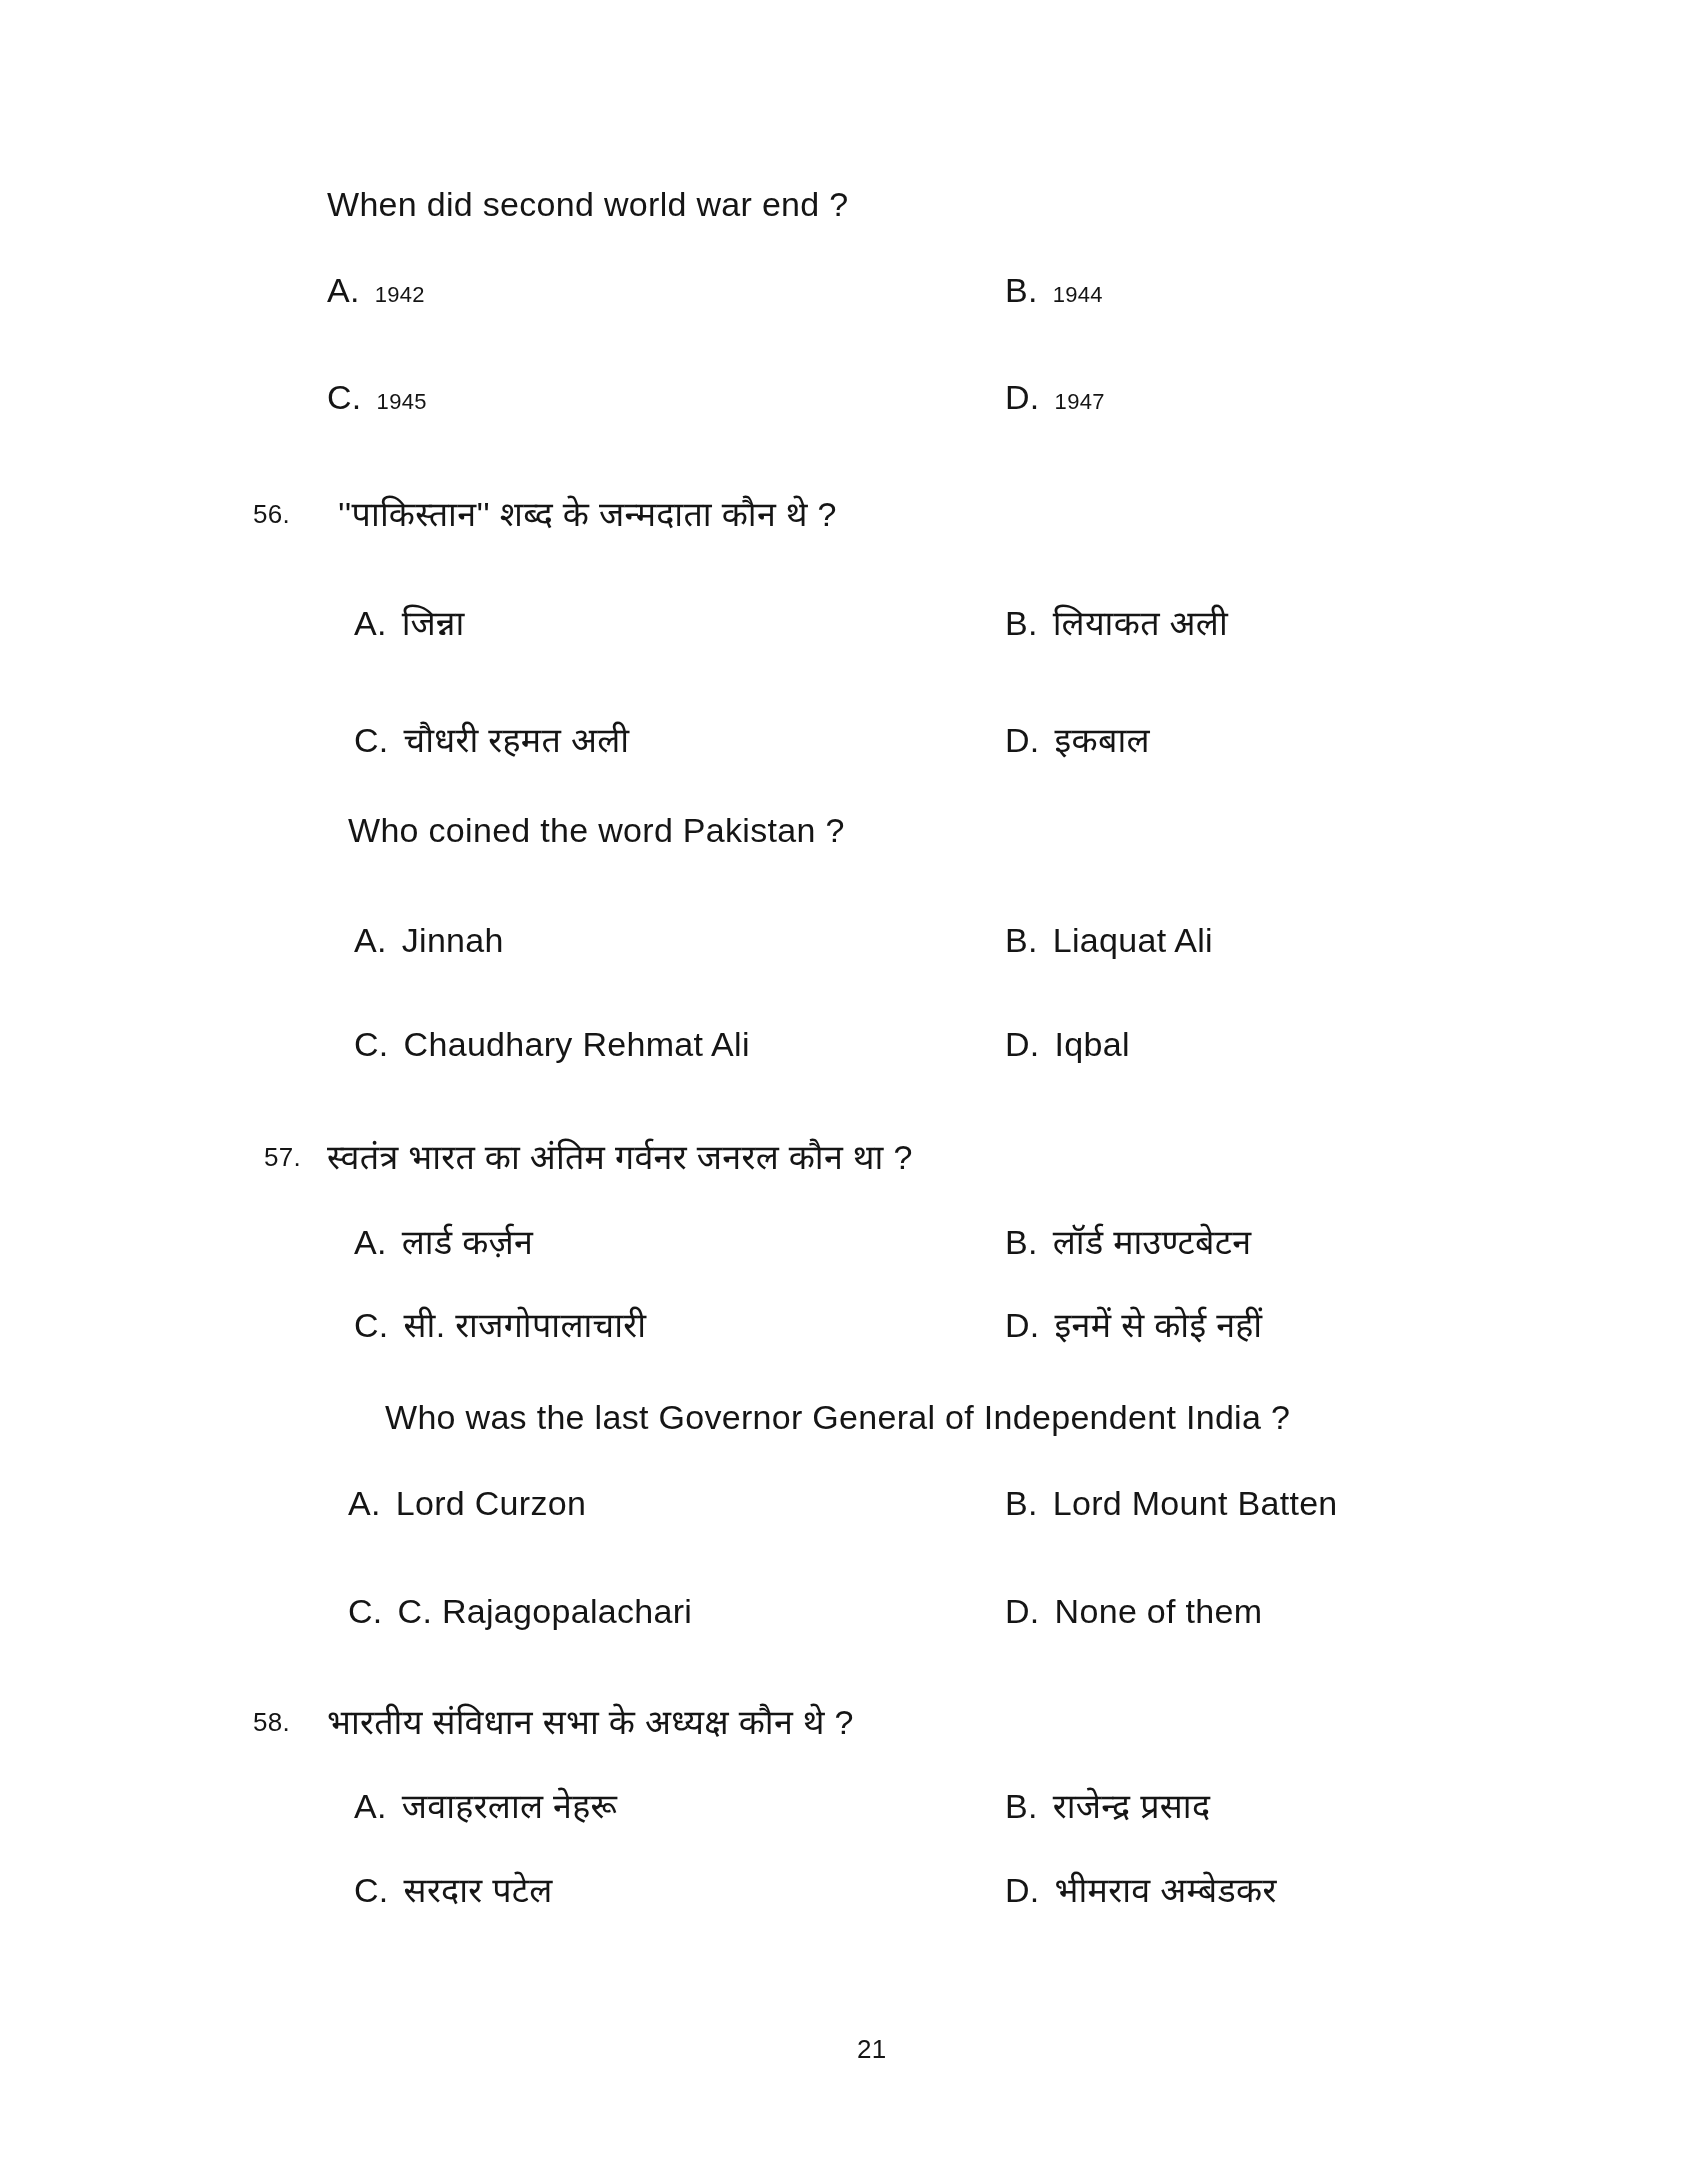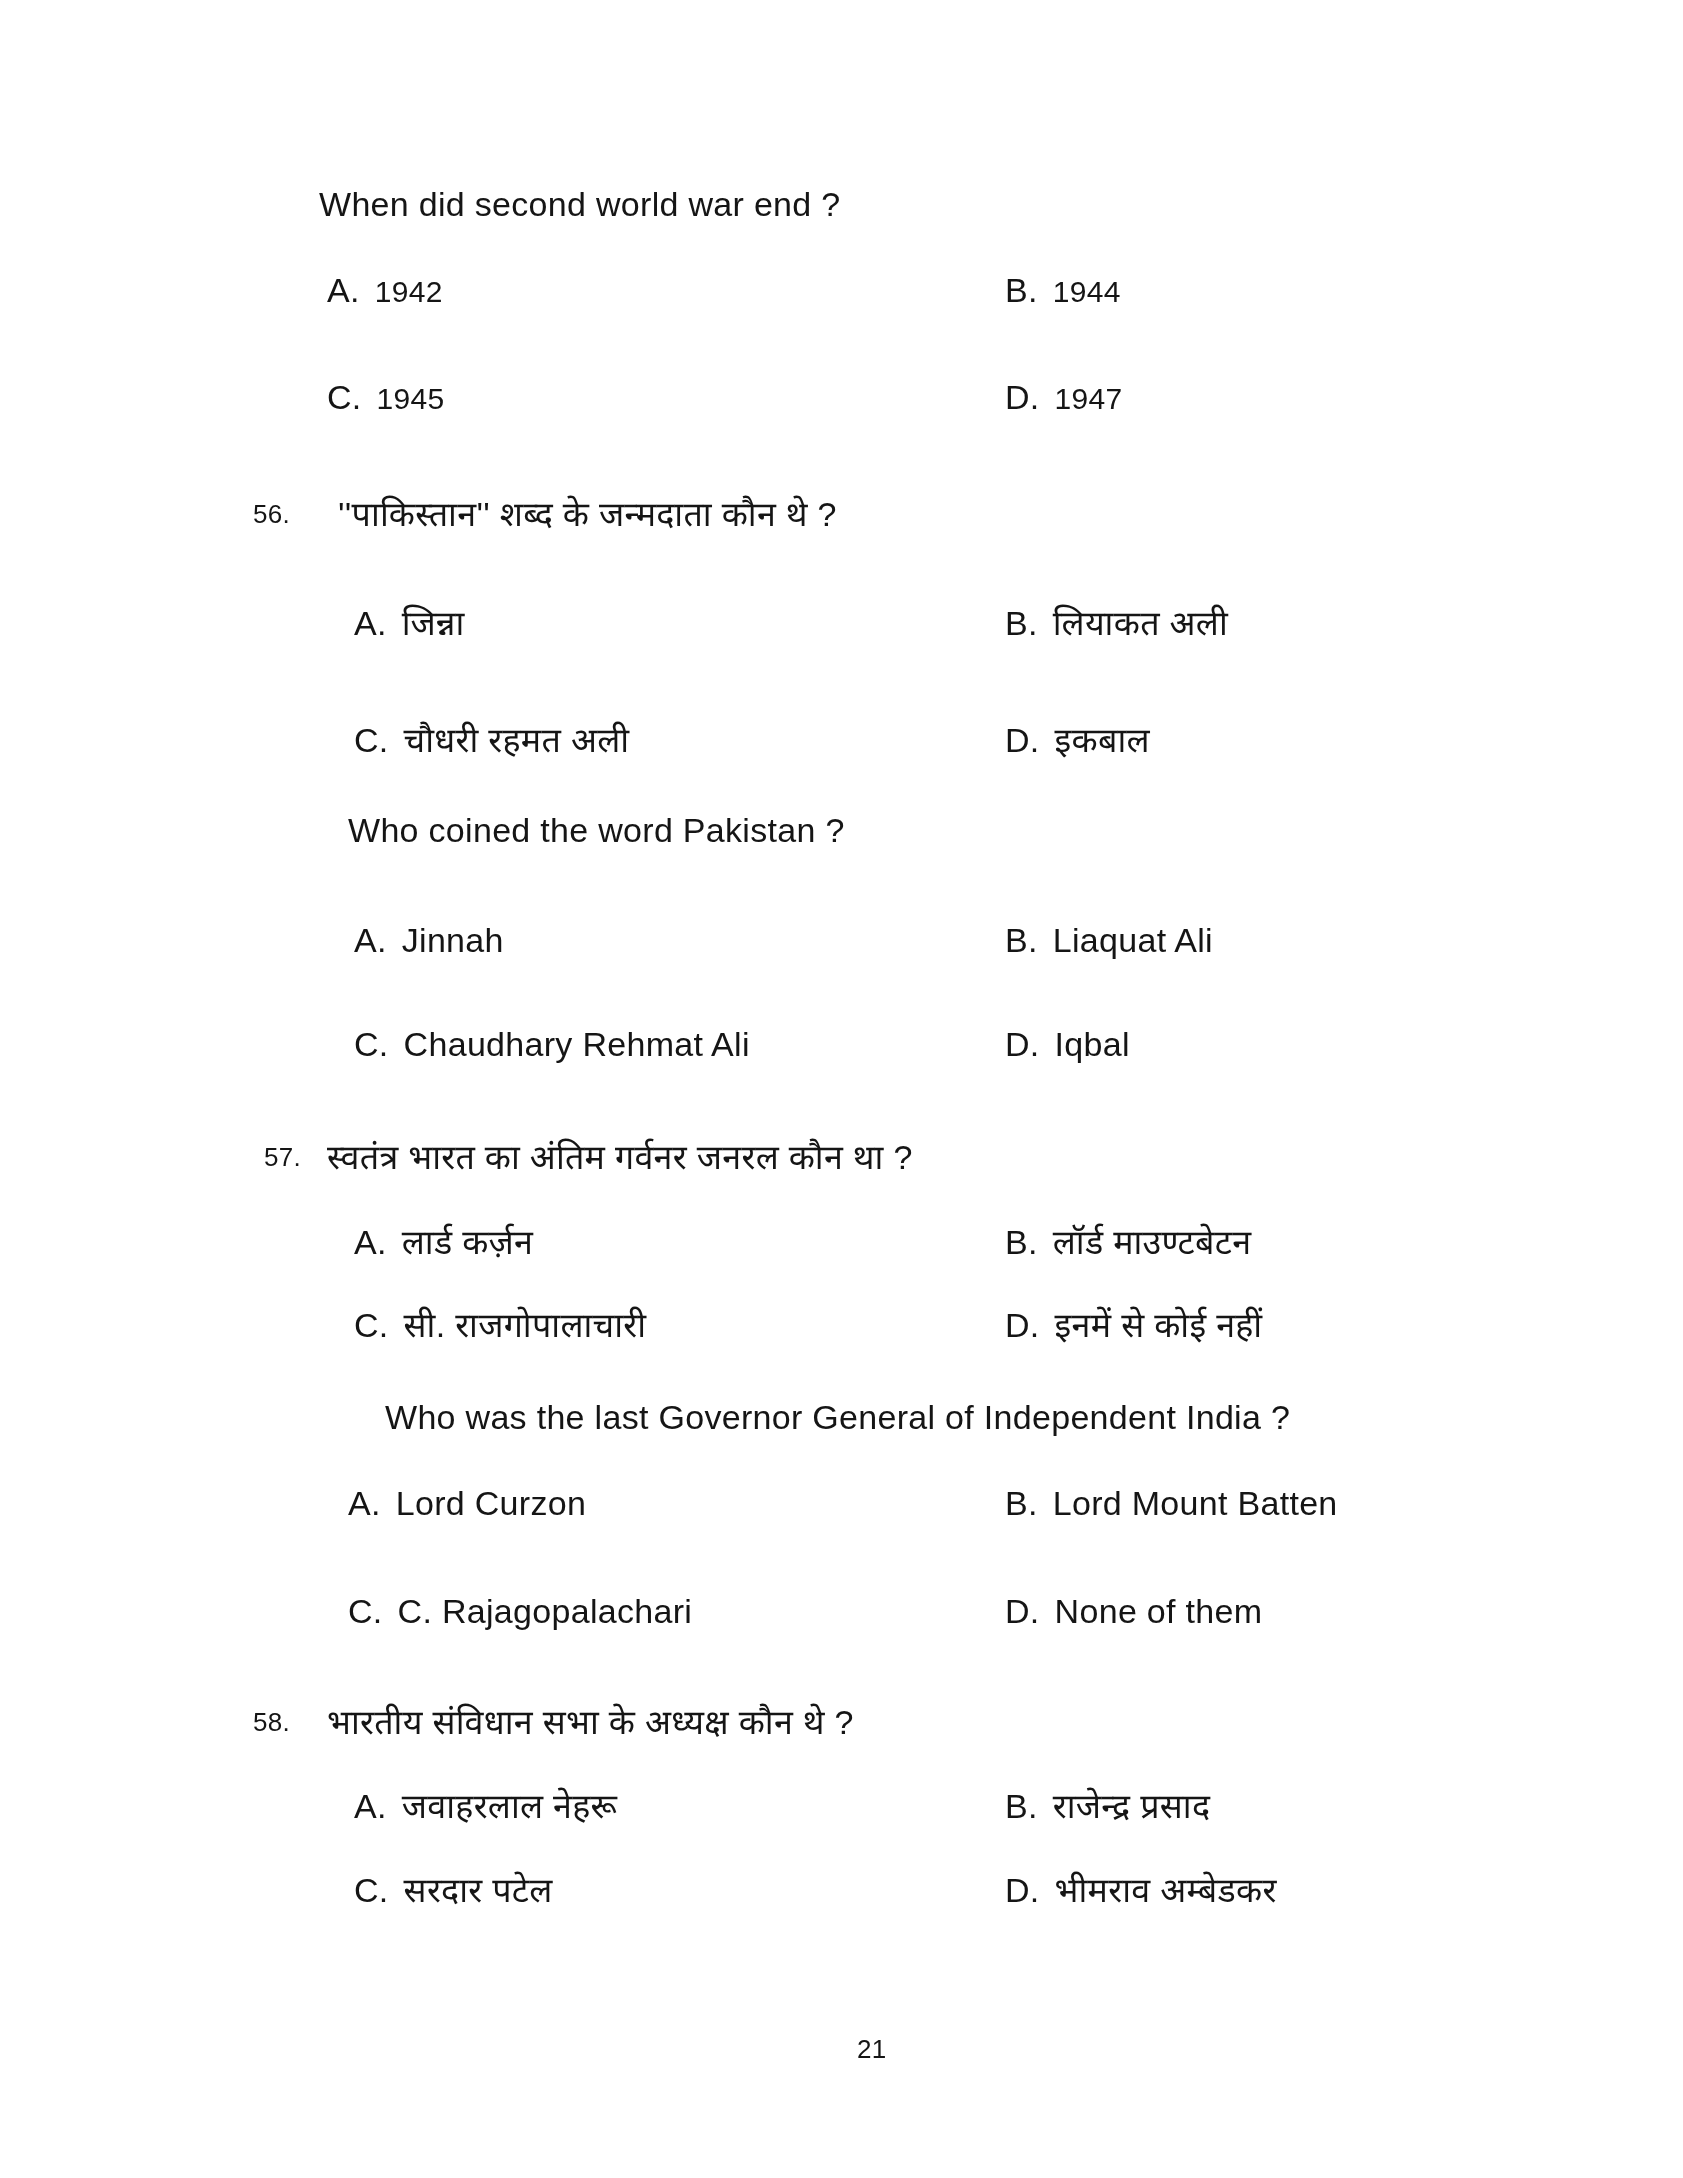--- a/index.html
+++ b/index.html
@@ -11,29 +11,29 @@
     background: #ffffff;
     font-family: "Liberation Sans", "DejaVu Sans", sans-serif;
     color: #151515;
     overflow: hidden;
   }
   .qline { position: absolute; font-size: 34px; letter-spacing: 0.3px; white-space: nowrap; line-height: 1.25; }
   .qnum  { position: absolute; font-size: 26px; letter-spacing: 0.3px; line-height: 1.25; }
   .opt   { position: absolute; display: flex; gap: 15px; font-size: 34px; letter-spacing: 0.3px; white-space: nowrap; line-height: 1.25; align-items: baseline; }
   .opt .letter { flex: 0 0 auto; }
   .opt .val    { flex: 0 0 auto; }
-  .opt .val.num { font-size: 30px; }
+  .opt .val.num { font-size: 22px; }
   .pageno { position: absolute; font-size: 26px; letter-spacing: 0.2px; }
 </style>
 </head>
 <body>
 
 <div class="page">
 
-  <div class="qline" style="left:319px; top:183px;">When did second world war end ?</div>
+  <div class="qline" style="left:327px; top:183px;">When did second world war end ?</div>
 
   <div class="opt" style="left:327px; top:269px;">
     <span class="letter">A.</span>
     <span class="val num">1942</span>
   </div>
   <div class="opt" style="left:1005px; top:269px;">
     <span class="letter">B.</span>
     <span class="val num">1944</span>
   </div>
   <div class="opt" style="left:327px; top:376px;">

